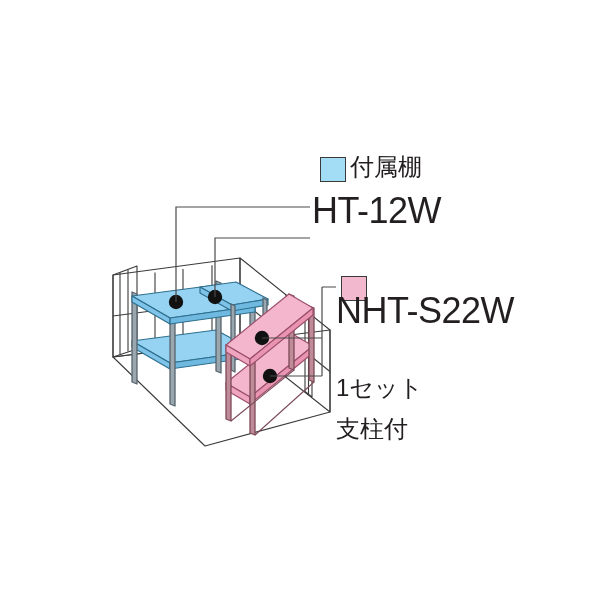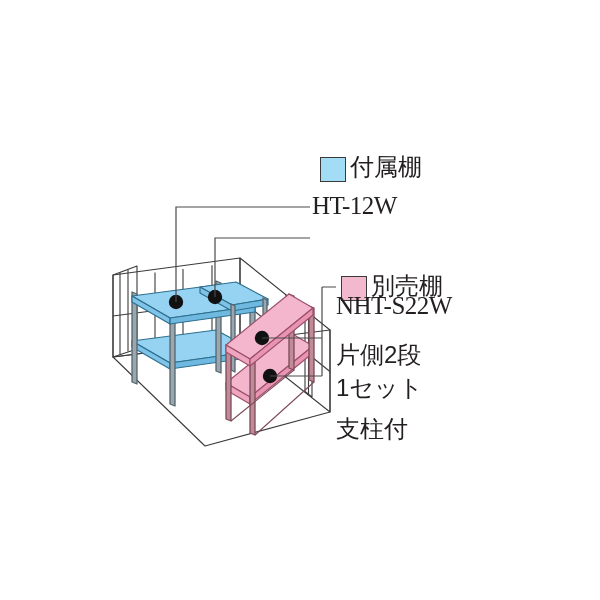--- a/index.html
+++ b/index.html
@@ -23,22 +23,22 @@
     position: absolute;
     left: 0;
     top: 0;
     width: 600px;
     height: 600px;
   }
   .legend-text {
     position: absolute;
     white-space: nowrap;
     color: #231f20;
-    font-family: Liberation Serif, serif;
-    font-size: 25px;
+    font-family: Liberation Sans, sans-serif;
+    font-size: 36px;
     line-height: 1;
     letter-spacing: -0.5px;
   }
   .legend-text.jp {
     font-family: Liberation Sans, sans-serif;
     font-size: 24px;
     letter-spacing: 0px;
   }
   .swatch {
     position: absolute;
@@ -159,23 +159,21 @@
 
   <div class="swatch" style="left:320px; top:157px; background:#A3DCF5;"></div>
 
   <div class="legend-text jp" style="left:350px; top:155px;">付属棚</div>
 
   <div class="legend-text" style="left:312px; top:193px;">HT-12W</div>
 
 
   <div class="swatch" style="left:341px; top:276px; background:#F2B8CE;"></div>
 
-  <div class="legend-text jp" style="left:371px; top:274px;">別売棚</div>
 
   <div class="legend-text" style="left:336px; top:293px;">NHT-S22W</div>
 
-  <div class="legend-text jp" style="left:336px; top:343px;">片側2段</div>
 
   <div class="legend-text jp" style="left:336px; top:376px;">1セット</div>
 
   <div class="legend-text jp" style="left:336px; top:409px;margin-top:8px;">支柱付</div>
 
 </div>
 
 </body></html>

